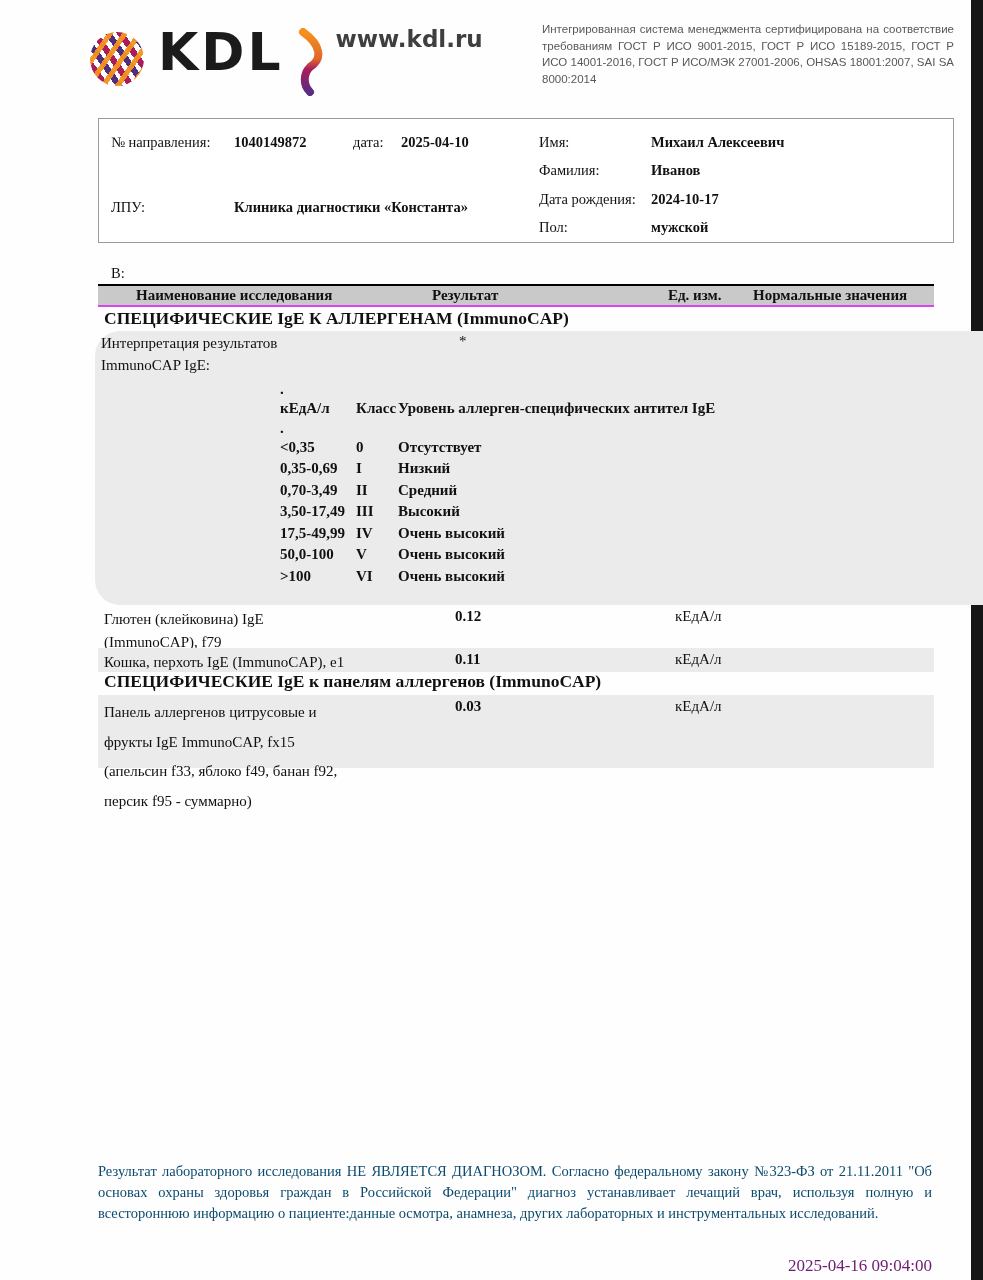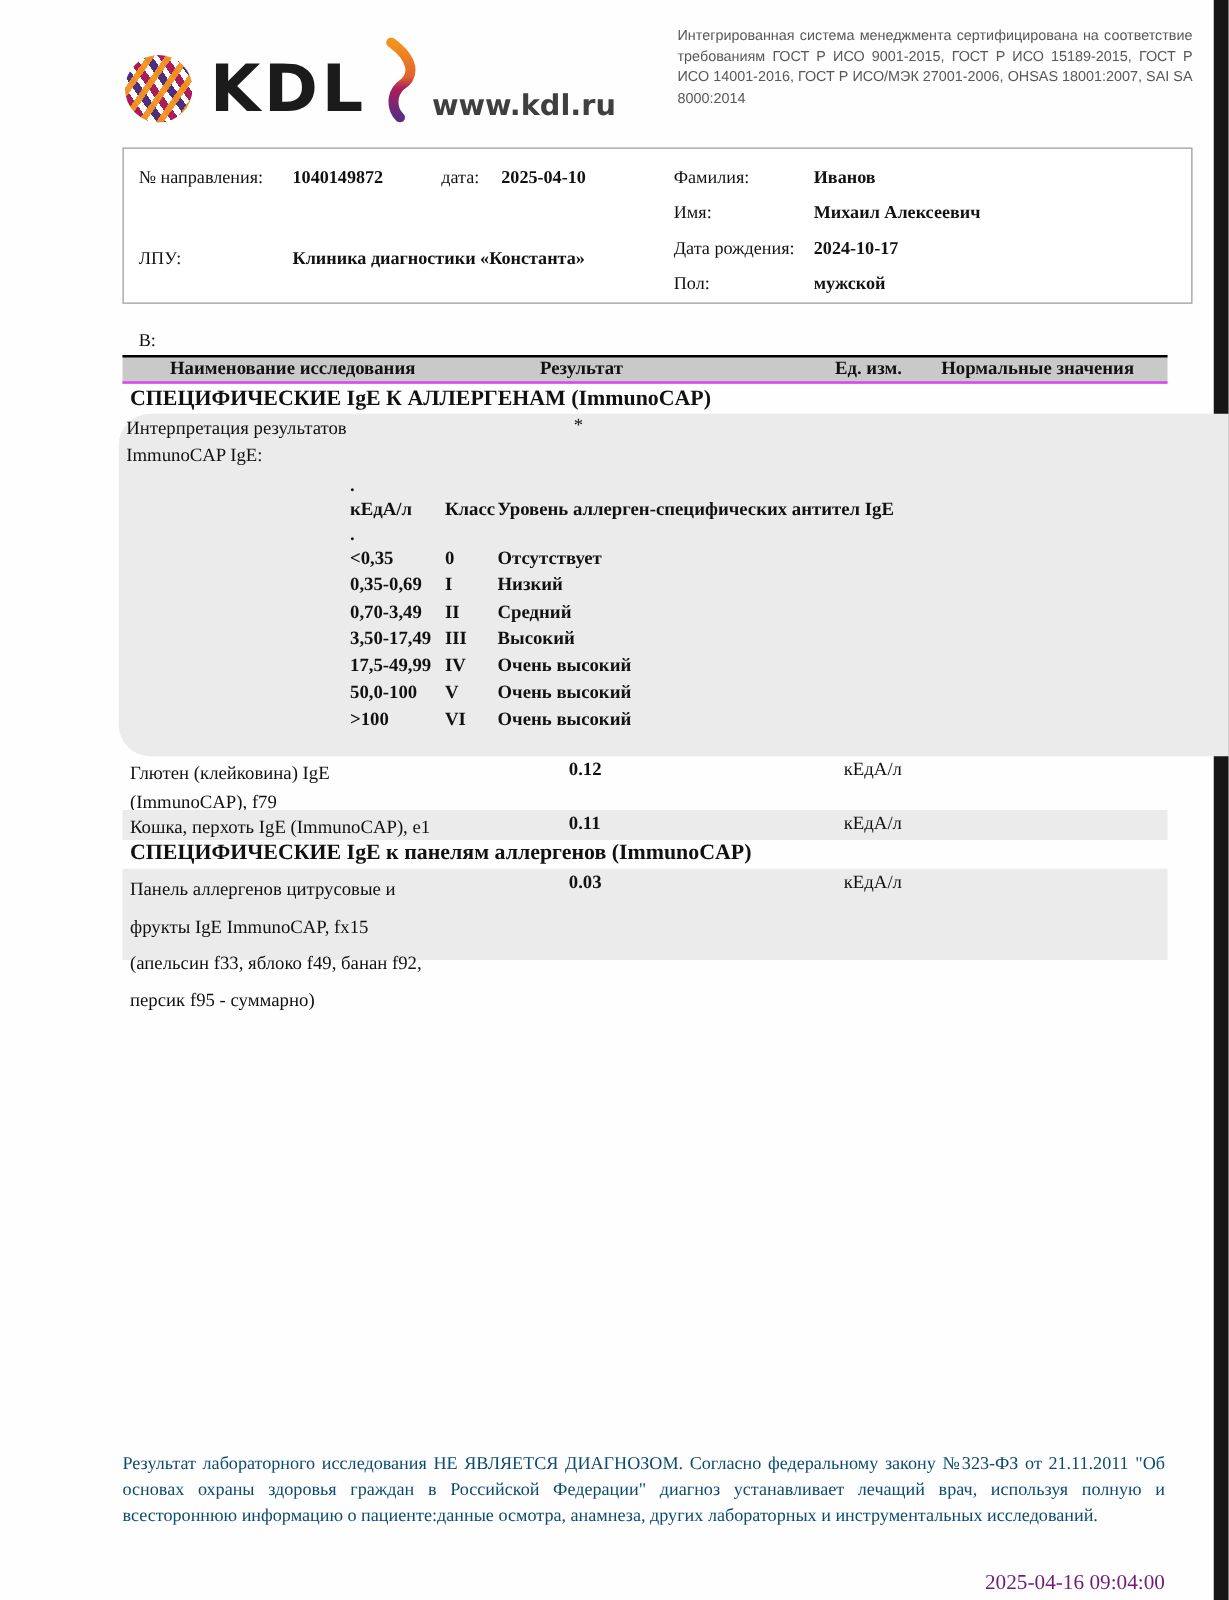--- a/index.html
+++ b/index.html
@@ -10,21 +10,21 @@
     color:#111;
     position:relative;
     overflow:hidden;
   }
   .page { position:absolute; inset:0; background:#fefefe; }
 
   
   .edge-bar { position:absolute; top:0; right:0; width:12px; height:1280px; background:#161616; }
 
   
-  .logo-row { position:absolute; left:100px; top:26px; height:72px; display:flex; align-items:flex-end; }
+  .logo-row { position:absolute; left:90px; top:26px; height:72px; display:flex; align-items:flex-start; }
   .logo-sphere {
     width:54px; height:54px; border-radius:50%;
     margin-top:6px;
     background:
       repeating-linear-gradient(125deg, rgba(244,146,30,0) 0 3px, rgba(244,146,30,.95) 3px 8px, rgba(255,255,255,0) 8px 12px),
       repeating-linear-gradient(55deg, #4f2d7f 0 6px, #ffffff 6px 10px, #a81e5c 10px 16px, #ffffff 16px 21px);
   }
   .logo-text {
     font-family:"DejaVu Sans", sans-serif;
     font-weight:800; font-size:52px; letter-spacing:3px;
@@ -156,26 +156,26 @@
         <span class="plabel pl-w1">В:</span>
         <span class="pval"></span>
       </div>
       <div class="prow">
         <span class="plabel pl-w1">Адрес пациента:</span>
         <span class="pval"></span>
       </div>
     </div>
     <div class="pcol pcol-right">
       <div class="prow">
+        <span class="plabel pl-w2">Имя:</span>
+        <span class="pval">Михаил Алексеевич</span>
+      </div>
+      <div class="prow">
         <span class="plabel pl-w2">Фамилия:</span>
         <span class="pval">Иванов</span>
-      </div>
-      <div class="prow">
-        <span class="plabel pl-w2">Имя:</span>
-        <span class="pval">Михаил Алексеевич</span>
       </div>
       <div class="prow">
         <span class="plabel pl-w2">Дата рождения:</span>
         <span class="pval">2024-10-17</span>
       </div>
       <div class="prow">
         <span class="plabel pl-w2">Пол:</span>
         <span class="pval">мужской</span>
       </div>
     </div>

